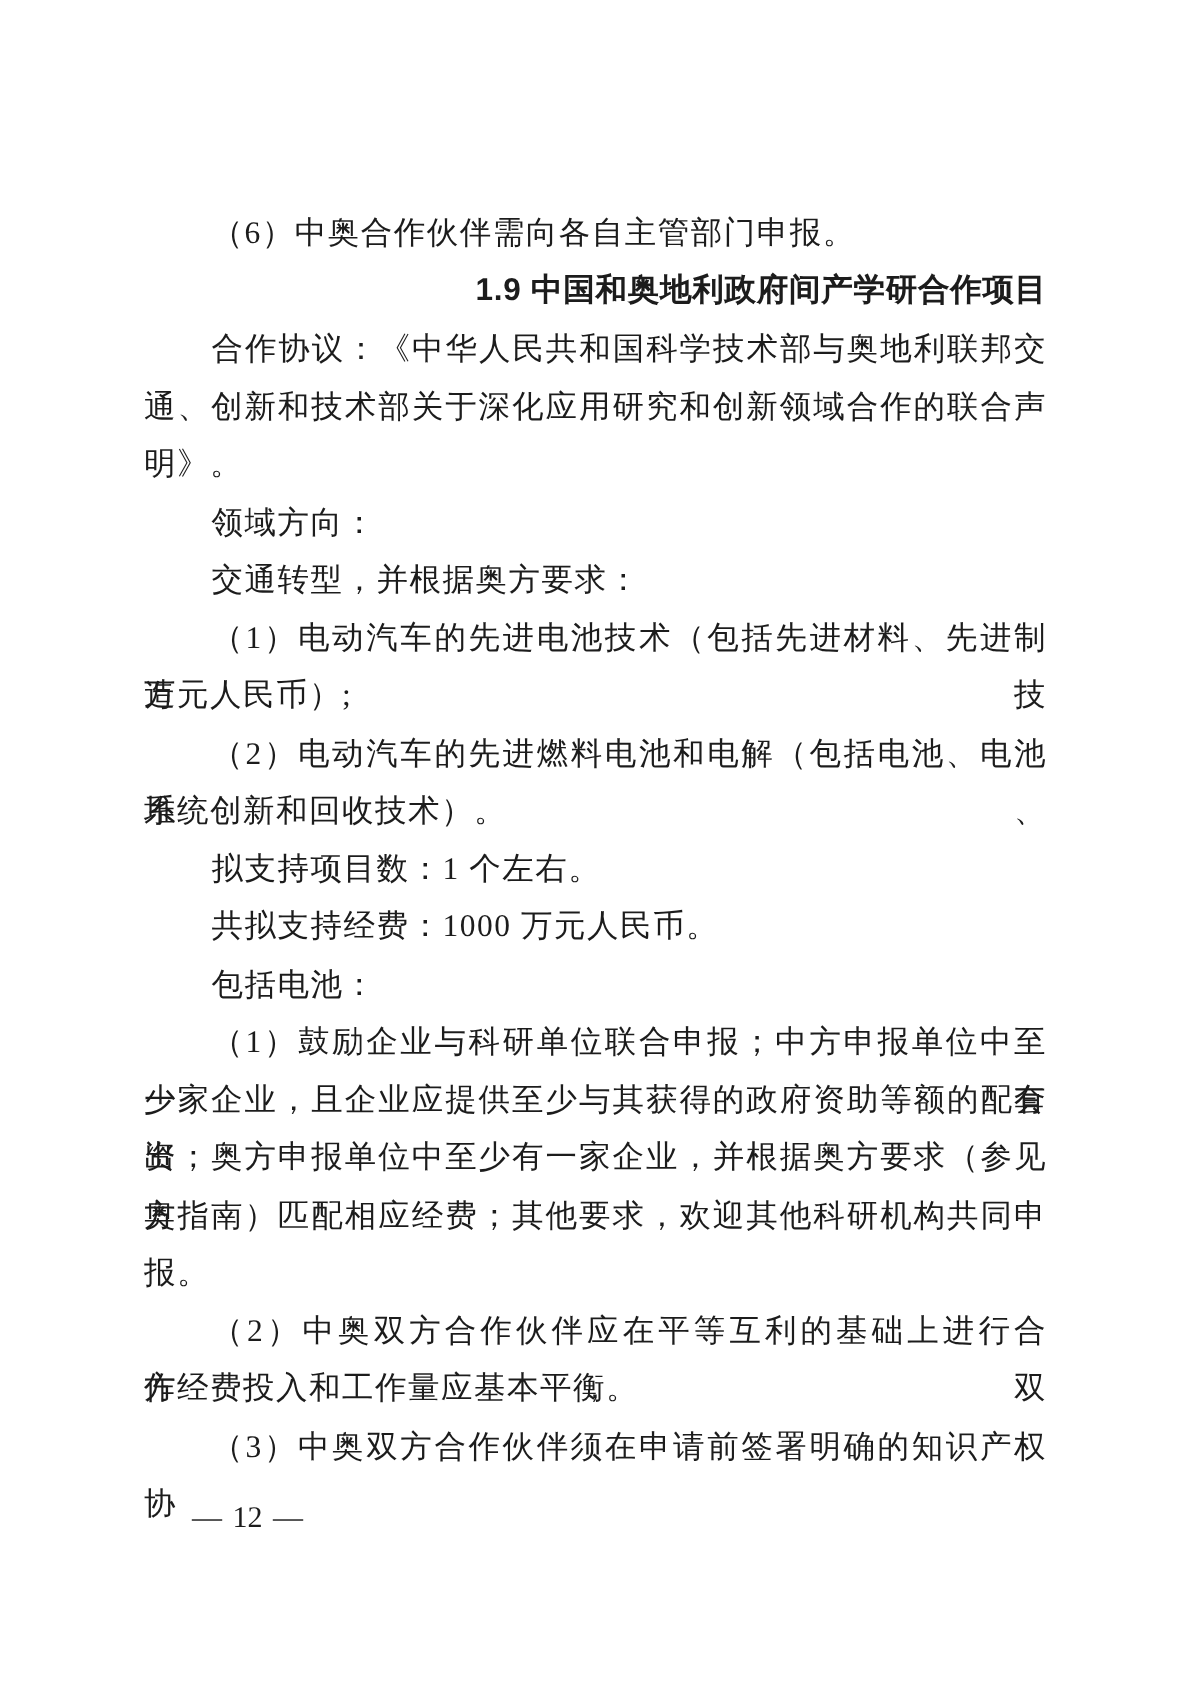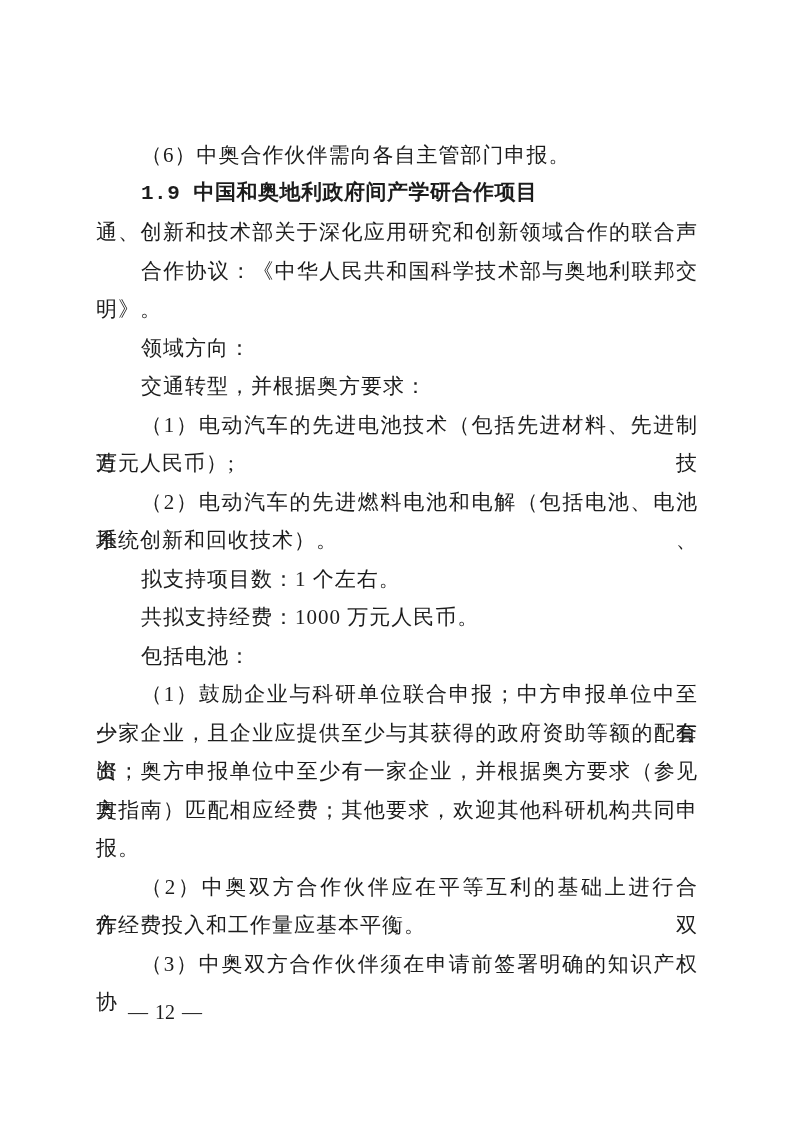--- a/index.html
+++ b/index.html
@@ -32,22 +32,23 @@
   }
   .indent {
     text-indent: 45px;
   }
   .fill {
     text-align: justify;
     text-align-last: justify;
   }
   .heading {
     font-weight: 700;
-    font-family: Liberation Mono, monospace;
+    font-family: Liberation Sans, sans-serif;
     letter-spacing: 0.5px;
+    text-align: right;
   }
   .footer {
     position: absolute;
     left: 128px;
     top: 1000px;
     display: flex;
     align-items: center;
     gap: 7px;
     font-size: 20px;
     line-height: 24px;
@@ -55,22 +56,22 @@
   }
 </style>
 </head>
 <body>
 
 <div class="page">
 
   <div class="content">
     <div class="line indent">（6）中奥合作伙伴需向各自主管部门申报。</div>
     <div class="line indent heading">1.9 中国和奥地利政府间产学研合作项目</div>
+    <div class="line indent fill">合作协议：《中华人民共和国科学技术部与奥地利联邦交</div>
     <div class="line fill">通、创新和技术部关于深化应用研究和创新领域合作的联合声</div>
-    <div class="line indent fill">合作协议：《中华人民共和国科学技术部与奥地利联邦交</div>
     <div class="line">明》。</div>
     <div class="line indent">领域方向：</div>
     <div class="line indent">交通转型，并根据奥方要求：</div>
     <div class="line indent fill">（1）电动汽车的先进电池技术（包括先进材料、先进制造技</div>
     <div class="line">万元人民币）;</div>
     <div class="line indent fill">（2）电动汽车的先进燃料电池和电解（包括电池、电池堆、</div>
     <div class="line">系统创新和回收技术）。</div>
     <div class="line indent">拟支持项目数：1 个左右。</div>
     <div class="line indent">共拟支持经费：1000 万元人民币。</div>
     <div class="line indent">包括电池：</div>

